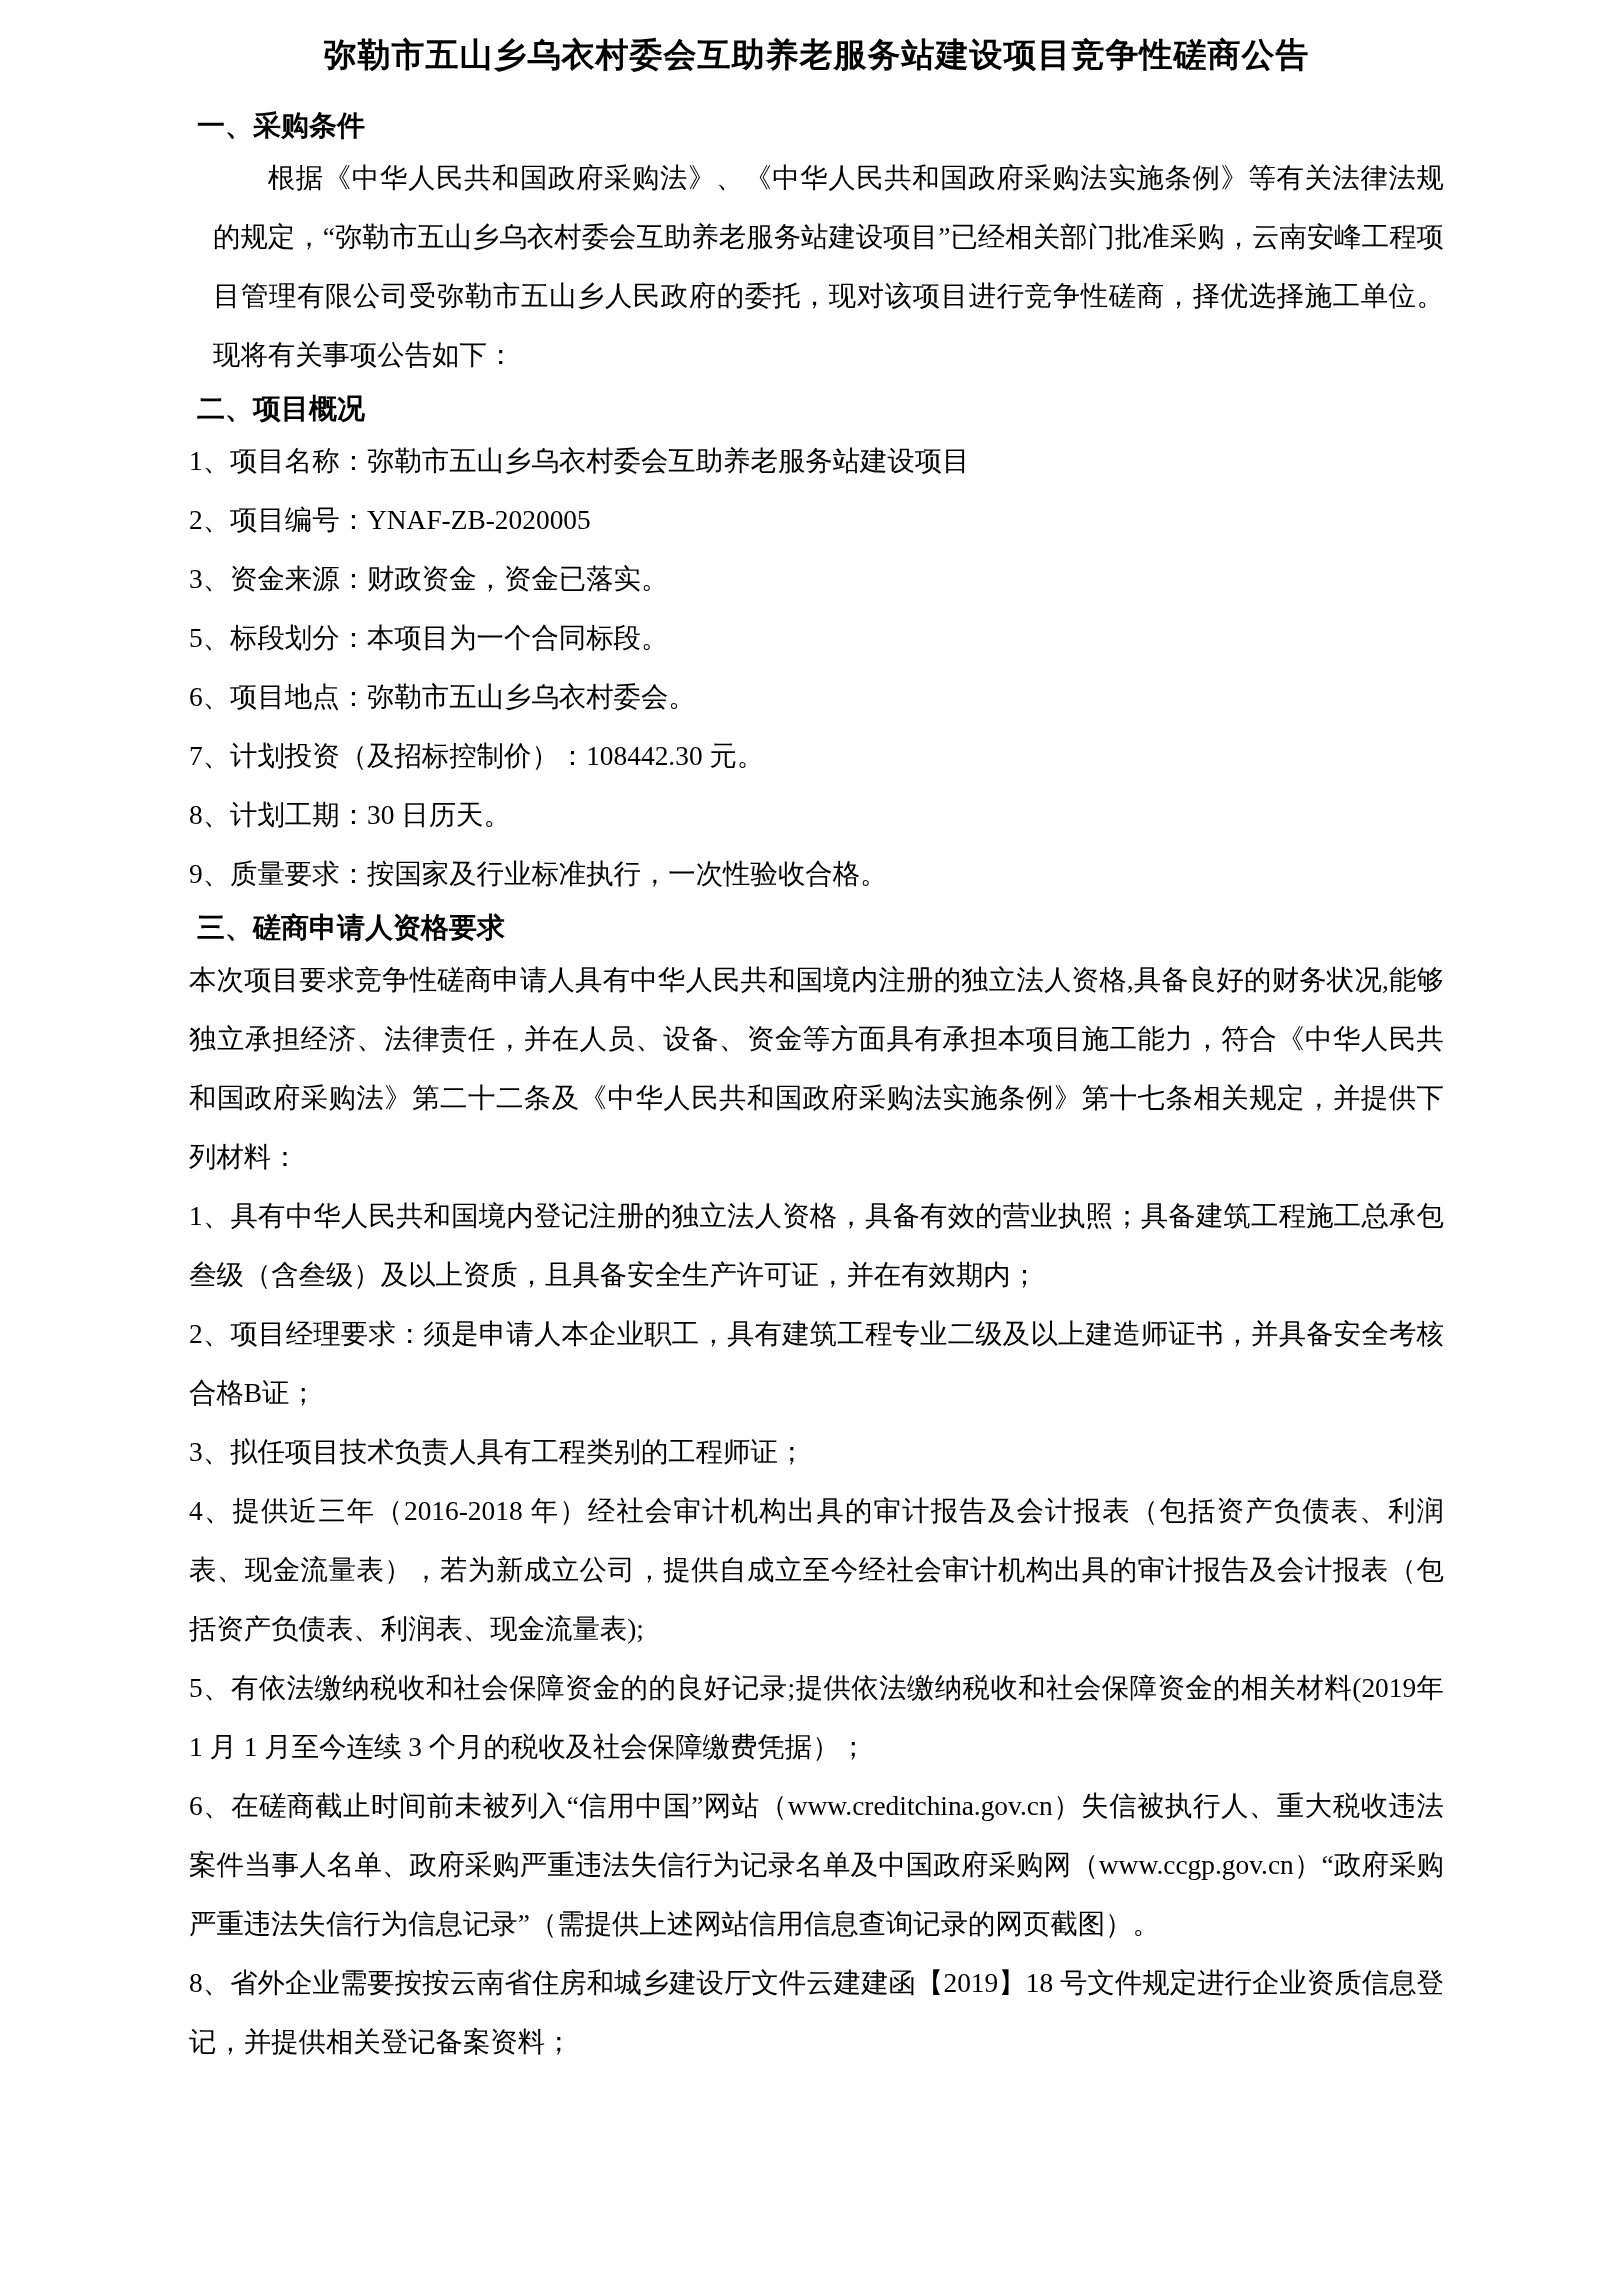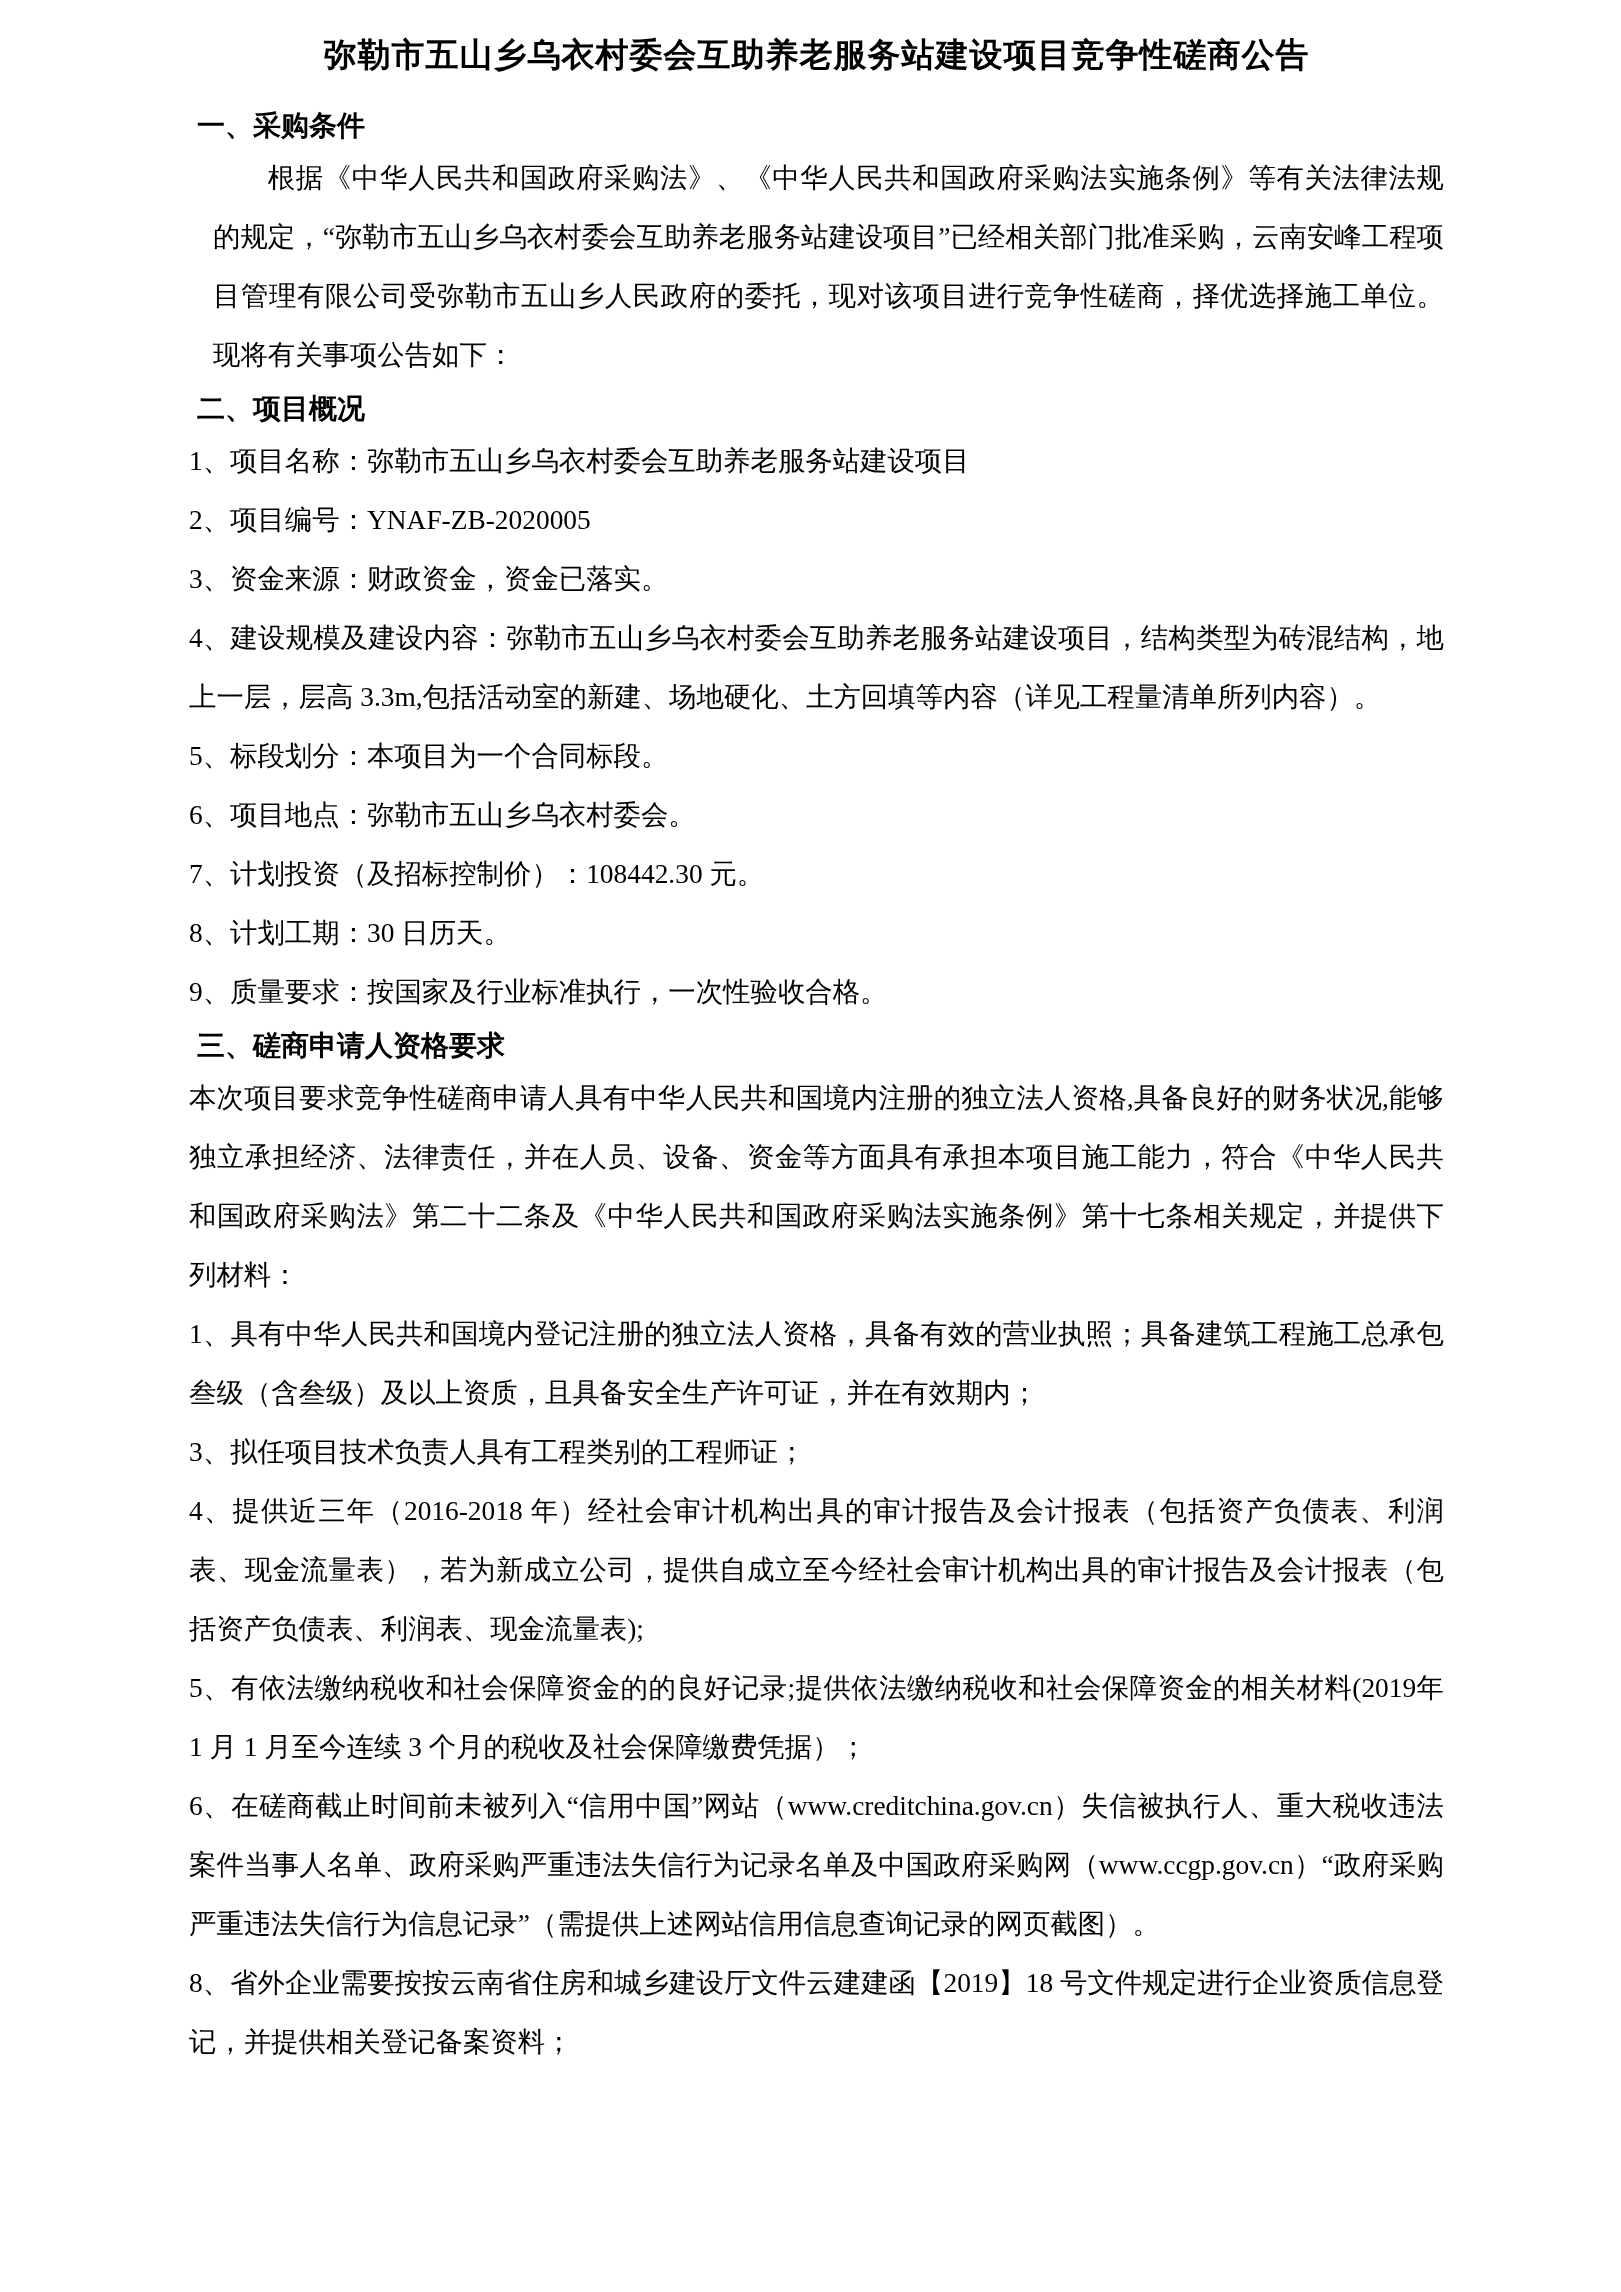--- a/index.html
+++ b/index.html
@@ -53,29 +53,29 @@
 
 <div class="page">
   <h1 class="doc-title">弥勒市五山乡乌衣村委会互助养老服务站建设项目竞争性磋商公告</h1>
   <div>
       <div class="section-heading">一、采购条件</div>
       <p class="para indent">根据《中华人民共和国政府采购法》、《中华人民共和国政府采购法实施条例》等有关法律法规的规定，“弥勒市五山乡乌衣村委会互助养老服务站建设项目”已经相关部门批准采购，云南安峰工程项目管理有限公司受弥勒市五山乡人民政府的委托，现对该项目进行竞争性磋商，择优选择施工单位。现将有关事项公告如下：</p>
       <div class="section-heading">二、项目概况</div>
       <p class="para">1、项目名称：弥勒市五山乡乌衣村委会互助养老服务站建设项目</p>
       <p class="para">2、项目编号：YNAF-ZB-2020005</p>
       <p class="para">3、资金来源：财政资金，资金已落实。</p>
-      <p class="para">4、建设规模及建设内容：弥勒市五山乡乌衣村委会互助养老服务站建设项目，结构类型为砖混结构，地上一层，层高 3.3m,包括活动室的新建、场地硬化、土方回填等内容（详见工程量清单所列内容）。</p>
       <p class="para">5、标段划分：本项目为一个合同标段。</p>
       <p class="para">6、项目地点：弥勒市五山乡乌衣村委会。</p>
       <p class="para">7、计划投资（及招标控制价）：108442.30 元。</p>
       <p class="para">8、计划工期：30 日历天。</p>
       <p class="para">9、质量要求：按国家及行业标准执行，一次性验收合格。</p>
       <div class="section-heading">三、磋商申请人资格要求</div>
       <p class="para">本次项目要求竞争性磋商申请人具有中华人民共和国境内注册的独立法人资格,具备良好的财务状况,能够独立承担经济、法律责任，并在人员、设备、资金等方面具有承担本项目施工能力，符合《中华人民共和国政府采购法》第二十二条及《中华人民共和国政府采购法实施条例》第十七条相关规定，并提供下列材料：</p>
       <p class="para">1、具有中华人民共和国境内登记注册的独立法人资格，具备有效的营业执照；具备建筑工程施工总承包叁级（含叁级）及以上资质，且具备安全生产许可证，并在有效期内；</p>
+      <p class="para">2、项目经理要求：须是申请人本企业职工，具有建筑工程专业二级及以上建造师证书，并具备安全考核合格B证；</p>
       <p class="para">3、拟任项目技术负责人具有工程类别的工程师证；</p>
       <p class="para">4、提供近三年（2016-2018 年）经社会审计机构出具的审计报告及会计报表（包括资产负债表、利润表、现金流量表），若为新成立公司，提供自成立至今经社会审计机构出具的审计报告及会计报表（包括资产负债表、利润表、现金流量表);</p>
       <p class="para">5、有依法缴纳税收和社会保障资金的的良好记录;提供依法缴纳税收和社会保障资金的相关材料(2019年 1 月 1 月至今连续 3 个月的税收及社会保障缴费凭据）；</p>
       <p class="para">6、在磋商截止时间前未被列入“信用中国”网站（www.creditchina.gov.cn）失信被执行人、重大税收违法案件当事人名单、政府采购严重违法失信行为记录名单及中国政府采购网（www.ccgp.gov.cn）“政府采购严重违法失信行为信息记录”（需提供上述网站信用信息查询记录的网页截图）。</p>
       <p class="para">8、省外企业需要按按云南省住房和城乡建设厅文件云建建函【2019】18 号文件规定进行企业资质信息登记，并提供相关登记备案资料；</p>
     </div>
 </div>
 
 
 </body></html>

